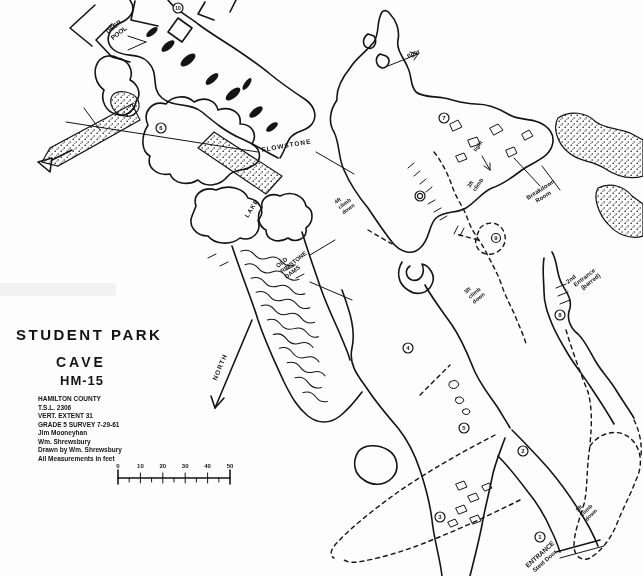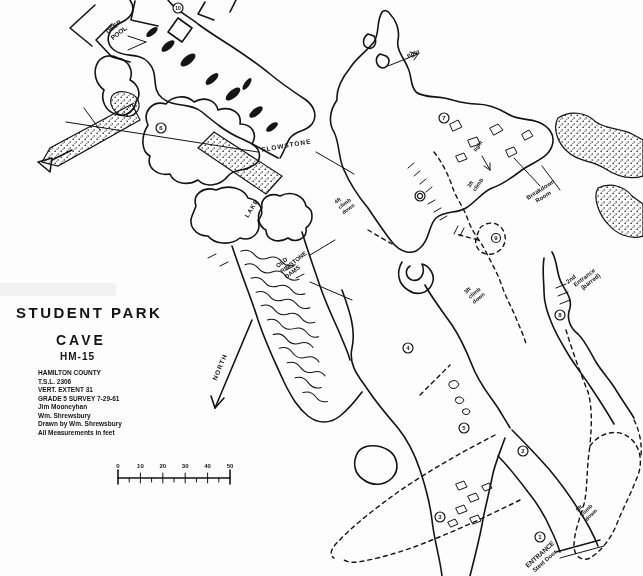--- a/index.html
+++ b/index.html
@@ -8,24 +8,24 @@
   #stage{position:absolute;inset:0;}
   svg{position:absolute;left:0;top:0;}
   .ink{stroke:#141414;fill:none;stroke-width:1.6;stroke-linecap:round;stroke-linejoin:round;}
   .thin{stroke:#141414;fill:none;stroke-width:1;stroke-linecap:round;}
   .dash{stroke:#141414;fill:none;stroke-width:1.4;stroke-dasharray:4 4;stroke-linecap:round;}
   .fillink{fill:#141414;stroke:none;}
   .speck{fill:url(#speckpat);stroke:#141414;stroke-width:1.2;}
   .maplabel{fill:#141414;font-weight:bold;}
   .station circle{fill:#ffffff;stroke:#141414;stroke-width:1.2;}
   .station text{fill:#141414;font-size:6px;font-weight:bold;text-anchor:middle;}
-  #titleblock{position:absolute;left:16px;top:304px;width:190px;}
+  #titleblock{position:absolute;left:16px;top:326px;width:190px;}
   #titleblock .t1{font-size:15px;font-weight:bold;letter-spacing:2.5px;white-space:nowrap;}
   #titleblock .t2{font-size:14px;font-weight:bold;letter-spacing:3px;margin-left:40px;margin-top:11px;}
-  #titleblock .t3{font-size:10px;font-weight:bold;letter-spacing:1px;margin-left:44px;margin-top:3px;}
+  #titleblock .t3{font-size:13px;font-weight:bold;letter-spacing:1px;margin-left:44px;margin-top:3px;}
   #titleblock .details{margin-top:7px;margin-left:22px;font-size:6.5px;font-weight:bold;line-height:8.5px;}
   .artifact{position:absolute;left:0;top:283px;width:116px;height:13px;background:#ededed;opacity:.7;}
 </style>
 </head>
 <body>
 
 <div id="stage">
   <div class="artifact"></div>
 
   <svg width="643" height="576" viewBox="0 0 643 576">

